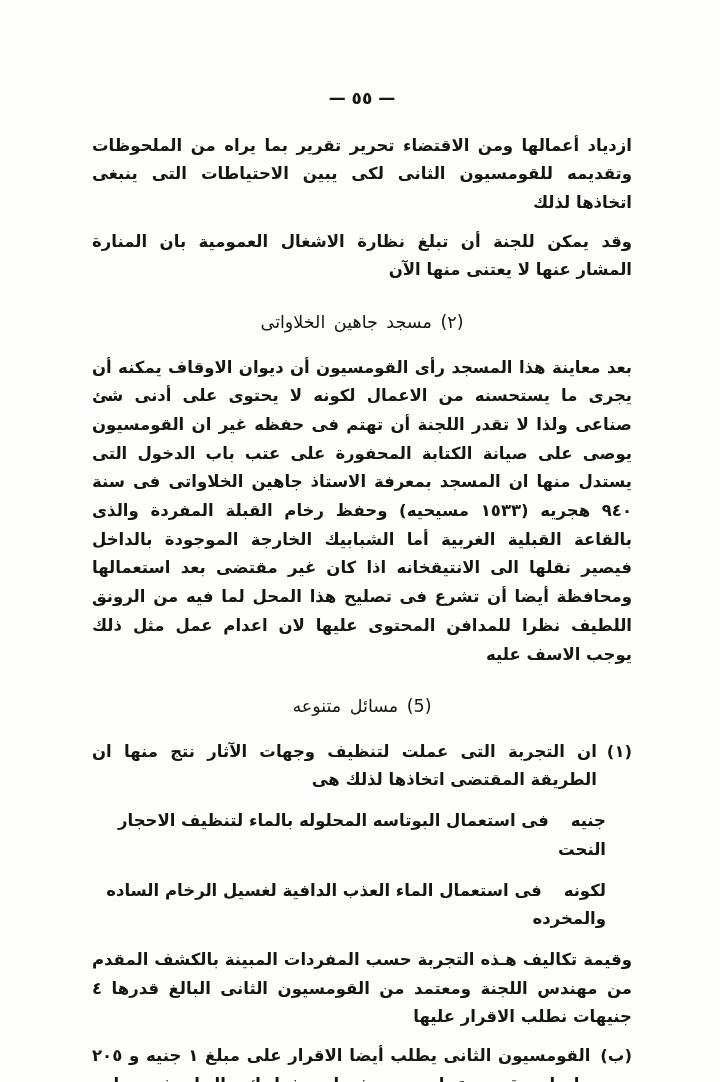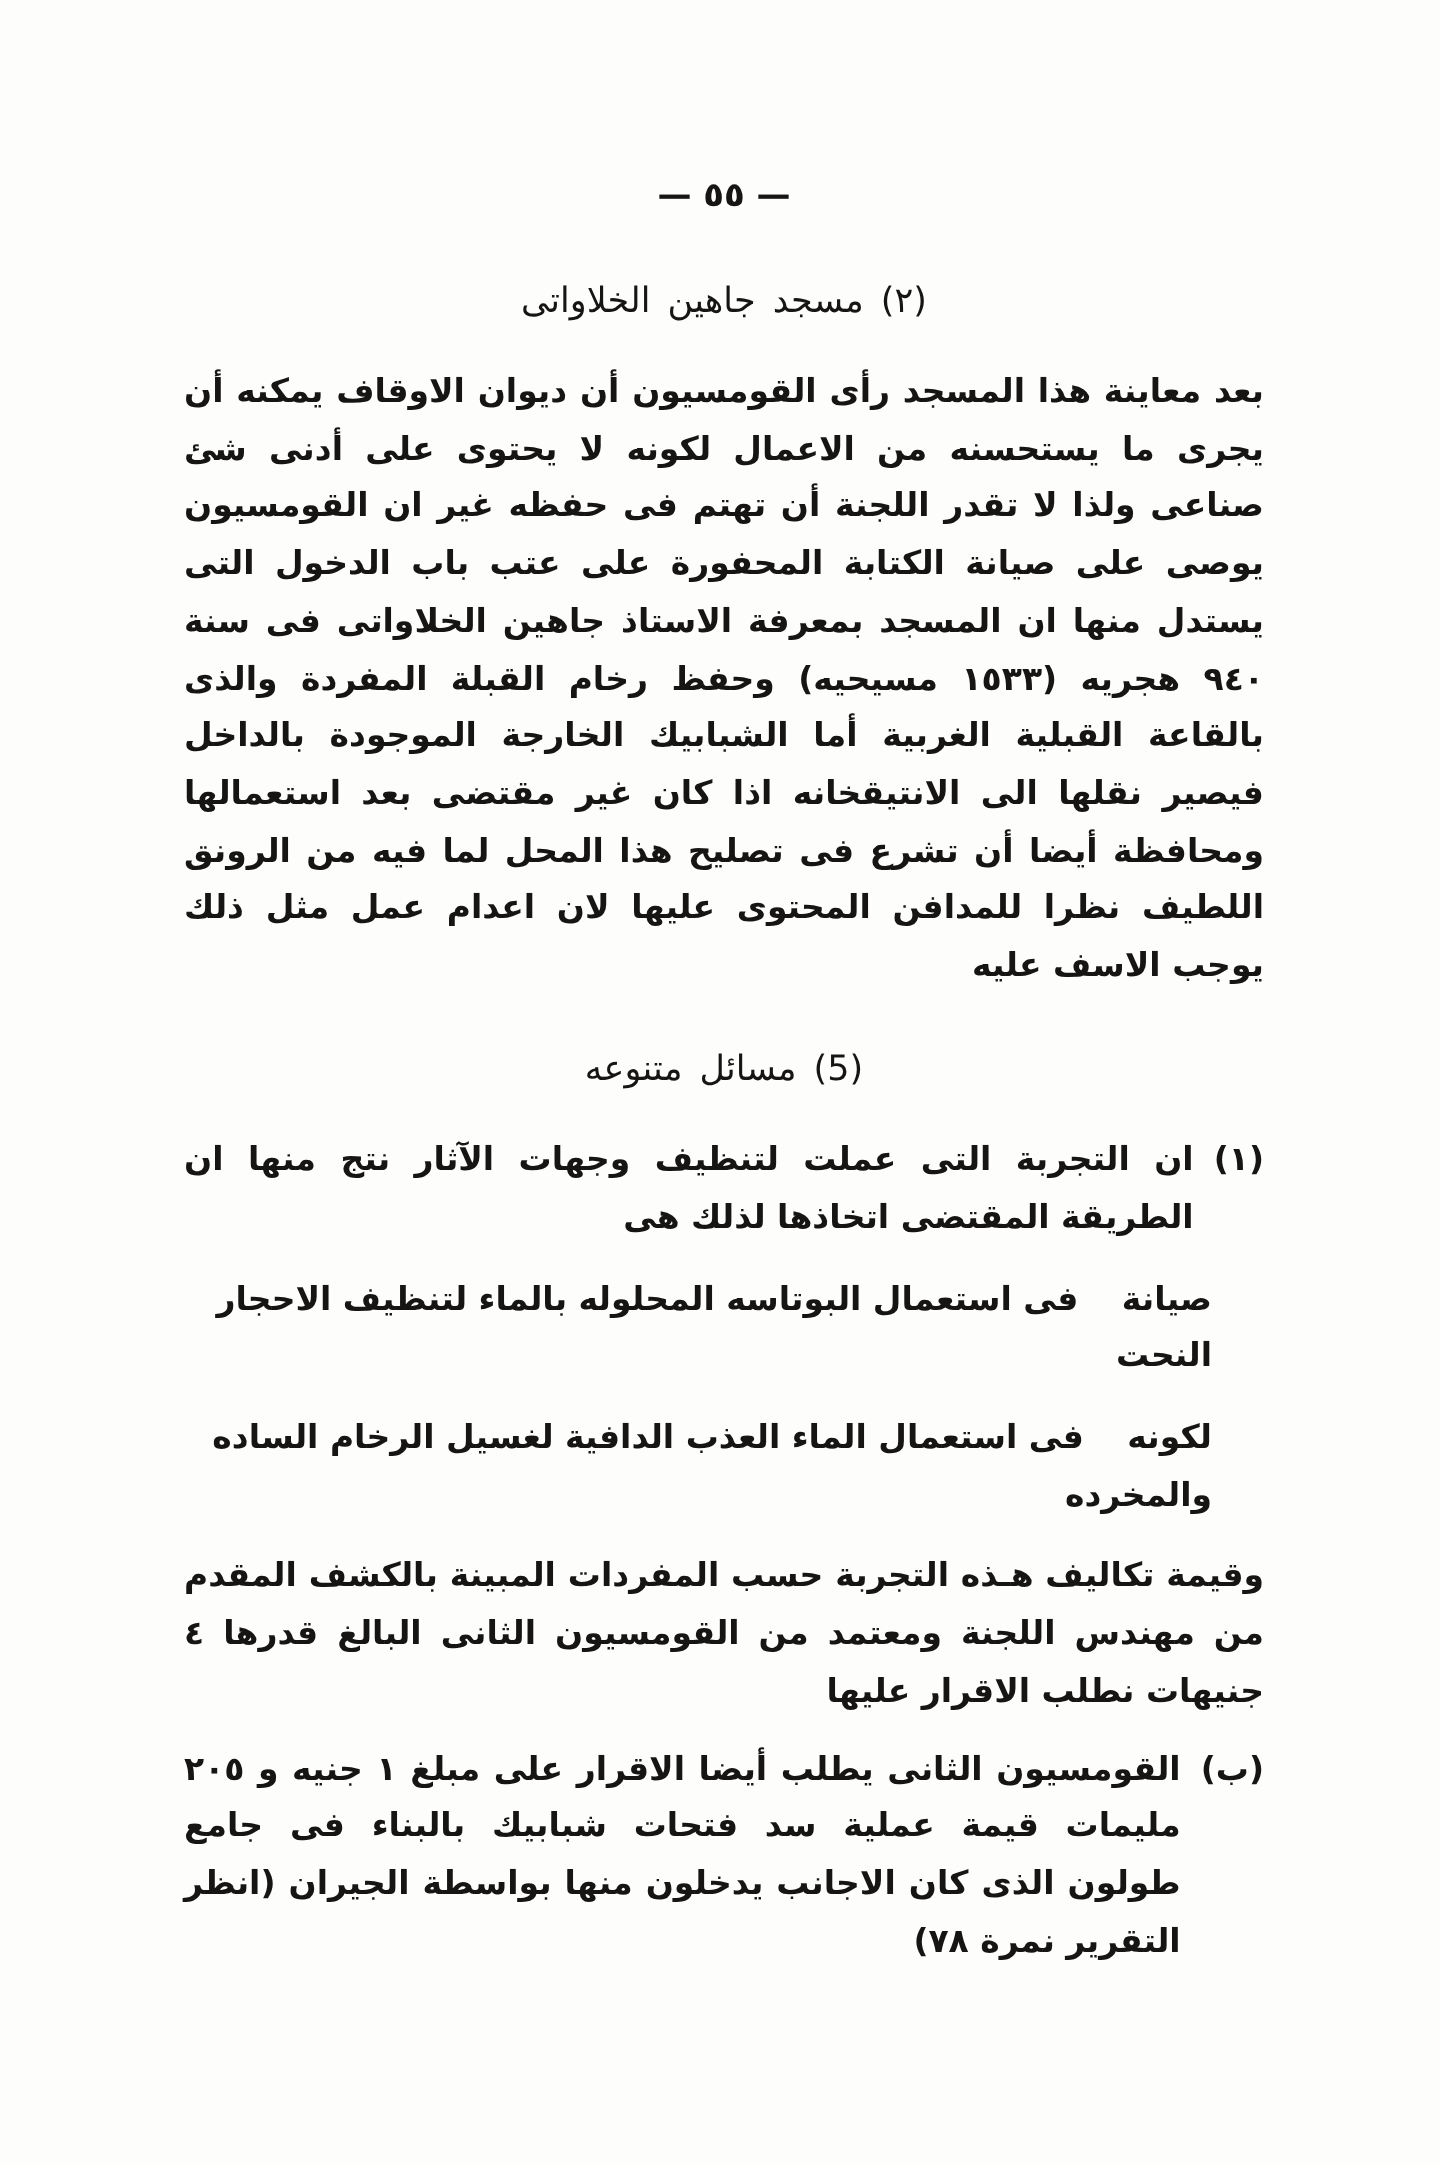--- a/index.html
+++ b/index.html
@@ -72,35 +72,37 @@
   }
 </style>
 </head>
 <body>
 
 <div class="page">
   <div class="content">
 
     <div class="page-number">— ٥٥ —</div>
 
+    <p class="para">ازدياد أعمالها ومن الاقتضاء تحرير تقرير بما يراه من الملحوظات وتقديمه للقومسيون الثانى لكى يبين الاحتياطات التى ينبغى اتخاذها لذلك</p>
 
+    <p class="para single">وقد يمكن للجنة أن تبلغ نظارة الاشغال العمومية بان المنارة المشار عنها لا يعتنى منها الآن</p>
 
     <div class="section-heading">(٢) مسجد جاهين الخلاواتى</div>
 
     <p class="para">بعد معاينة هذا المسجد رأى القومسيون أن ديوان الاوقاف يمكنه أن يجرى ما يستحسنه من الاعمال لكونه لا يحتوى على أدنى شئ صناعى ولذا لا تقدر اللجنة أن تهتم فى حفظه غير ان القومسيون يوصى على صيانة الكتابة المحفورة على عتب باب الدخول التى يستدل منها ان المسجد بمعرفة الاستاذ جاهين الخلاواتى فى سنة ٩٤٠ هجريه (١٥٣٣ مسيحيه) وحفظ رخام القبلة المفردة والذى بالقاعة القبلية الغربية أما الشبابيك الخارجة الموجودة بالداخل فيصير نقلها الى الانتيقخانه اذا كان غير مقتضى بعد استعمالها ومحافظة أيضا أن تشرع فى تصليح هذا المحل لما فيه من الرونق اللطيف نظرا للمدافن المحتوى عليها لان اعدام عمل مثل ذلك يوجب الاسف عليه</p>
 
     <div class="section-heading">(5) مسائل متنوعه</div>
 
     <div class="list-item">
       <span class="list-marker">(١)</span>
       <span class="list-text">ان التجربة التى عملت لتنظيف وجهات الآثار نتج منها ان الطريقة المقتضى اتخاذها لذلك هى</span>
     </div>
 
     <div class="sub-line">
-      <span class="sub-marker">صيانة</span>
+      <span class="sub-marker">جنيه</span>
       <span>فى استعمال البوتاسه المحلوله بالماء لتنظيف الاحجار النحت</span>
     </div>
 
     <div class="sub-line">
       <span class="sub-marker">لكونه</span>
       <span>فى استعمال الماء العذب الدافية لغسيل الرخام الساده والمخرده</span>
     </div>
 
     <p class="para">وقيمة تكاليف هـذه التجربة حسب المفردات المبينة بالكشف المقدم من مهندس اللجنة ومعتمد من القومسيون الثانى البالغ قدرها ٤ جنيهات نطلب الاقرار عليها</p>
 

